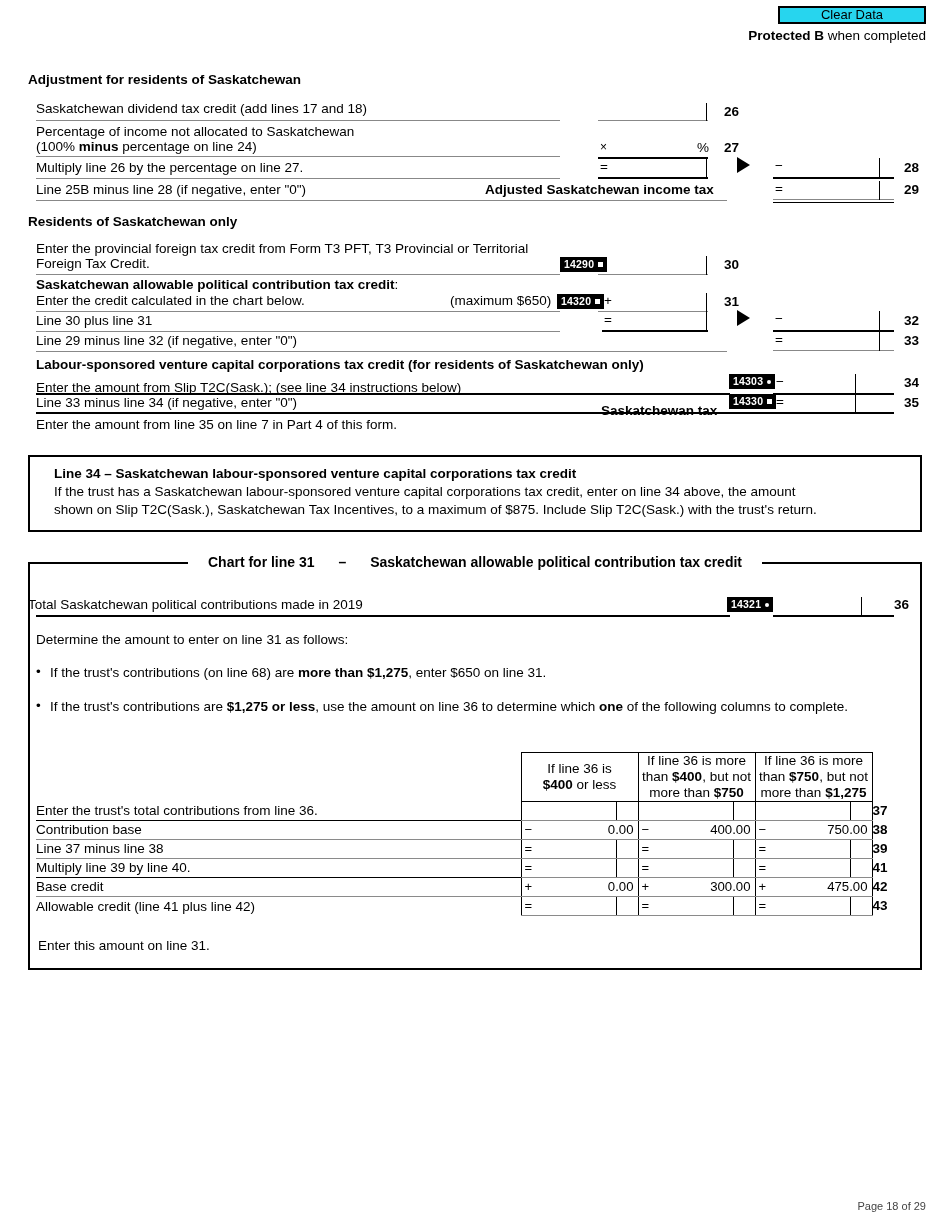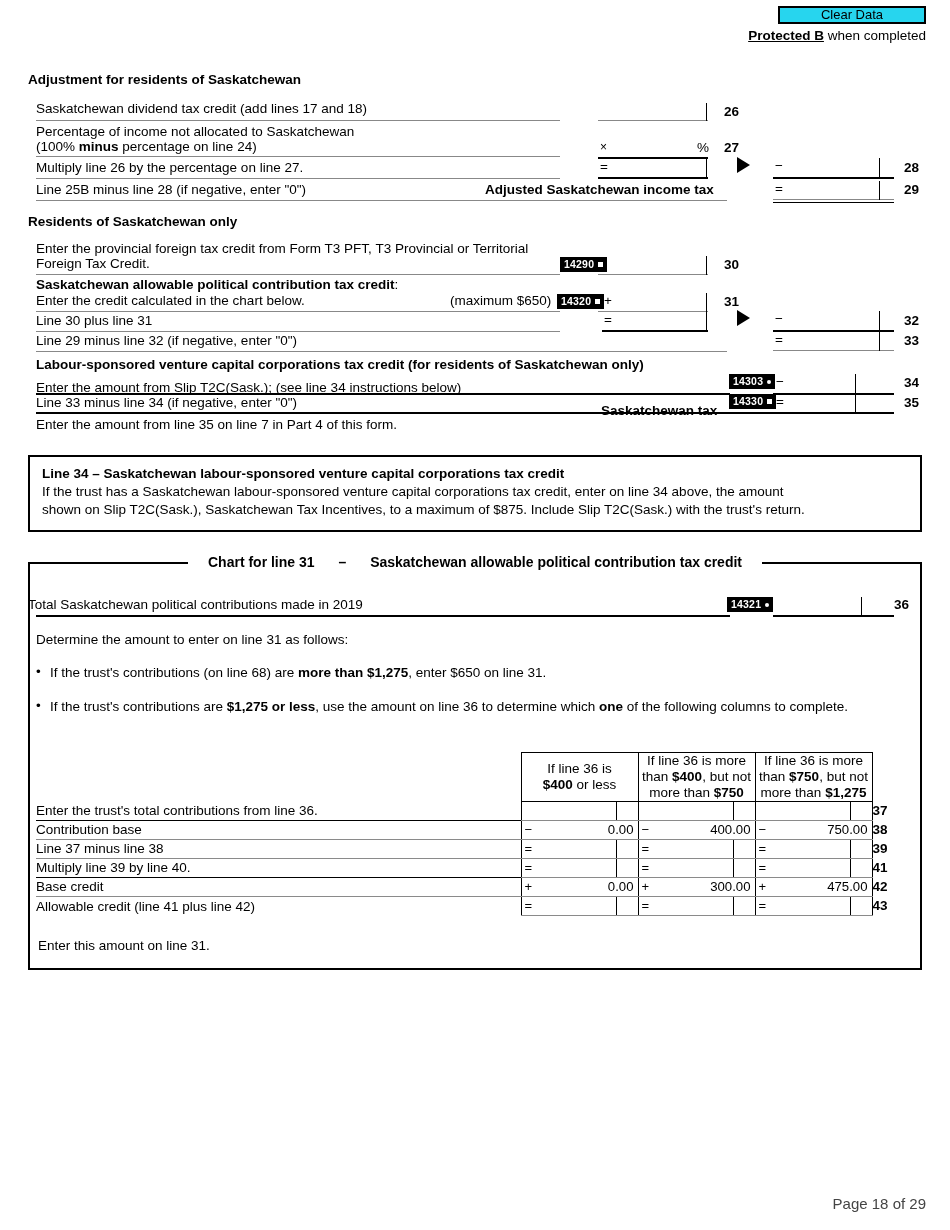--- a/index.html
+++ b/index.html
@@ -26,21 +26,21 @@
     font-family: "Liberation Sans", sans-serif;
     text-align: center;
     line-height: 14px;
     padding: 0;
     cursor: pointer;
   }
   .protected-line {
     position: absolute; top: 28px; right: 24px;
     font-size: 13.5px; white-space: nowrap;
   }
-  .protected-line b { font-weight: bold; text-decoration: underline; }
+  .protected-line b { font-weight: bold; }
 
   
   .sec-head { font-weight: bold; font-size: 13.5px; }
   .lbl { position: absolute; white-space: nowrap; }
   .rule { position: absolute; background: #888; height: 1px; }
   .rule.dark { background: #000; height: 1.6px; }
   .lineno { position: absolute; font-weight: bold; font-size: 13.5px; }
   .tick { position: absolute; width: 1.4px; background: #000; }
   .op { position: absolute; font-size: 13.5px; }
   .codebox {
@@ -72,21 +72,21 @@
     width: 0; height: 0;
     border-top: 8px solid transparent;
     border-bottom: 8px solid transparent;
     border-left: 13px solid #000;
   }
 
   
   .note-box {
     position: absolute;
     border: 2.5px solid #000;
-    padding: 9px 12px;
+    padding: 9px 24px;
   }
   .note-box .t1 { font-weight: bold; font-size: 13.5px; margin-bottom: 2px; }
   .note-box .t2 { font-size: 13.5px; line-height: 1.35; }
 
   
   .chart-box {
     position: absolute;
     border: 2.5px solid #000;
   }
   .chart-title-bar {
@@ -125,21 +125,21 @@
   .cellbox .valx { position: absolute; right: 4px; top: 1px; font-size: 13.2px; }
   .centsbox {
     border-right: 1.3px solid #000;
     height: 19px;
   }
   .rnum { font-weight: bold; font-size: 13.5px; padding-left: 8px; white-space: nowrap; }
 
   .footer {
     position: absolute;
     right: 24px; bottom: 18px;
-    font-size: 15px;
+    font-size: 11px;
     color: #444;
     margin-left: 36px;
   }
 </style>
 </head>
 <body>
 
 <div class="clear-data-wrap">
   <button class="clear-data-btn">Clear Data</button>
 </div>

